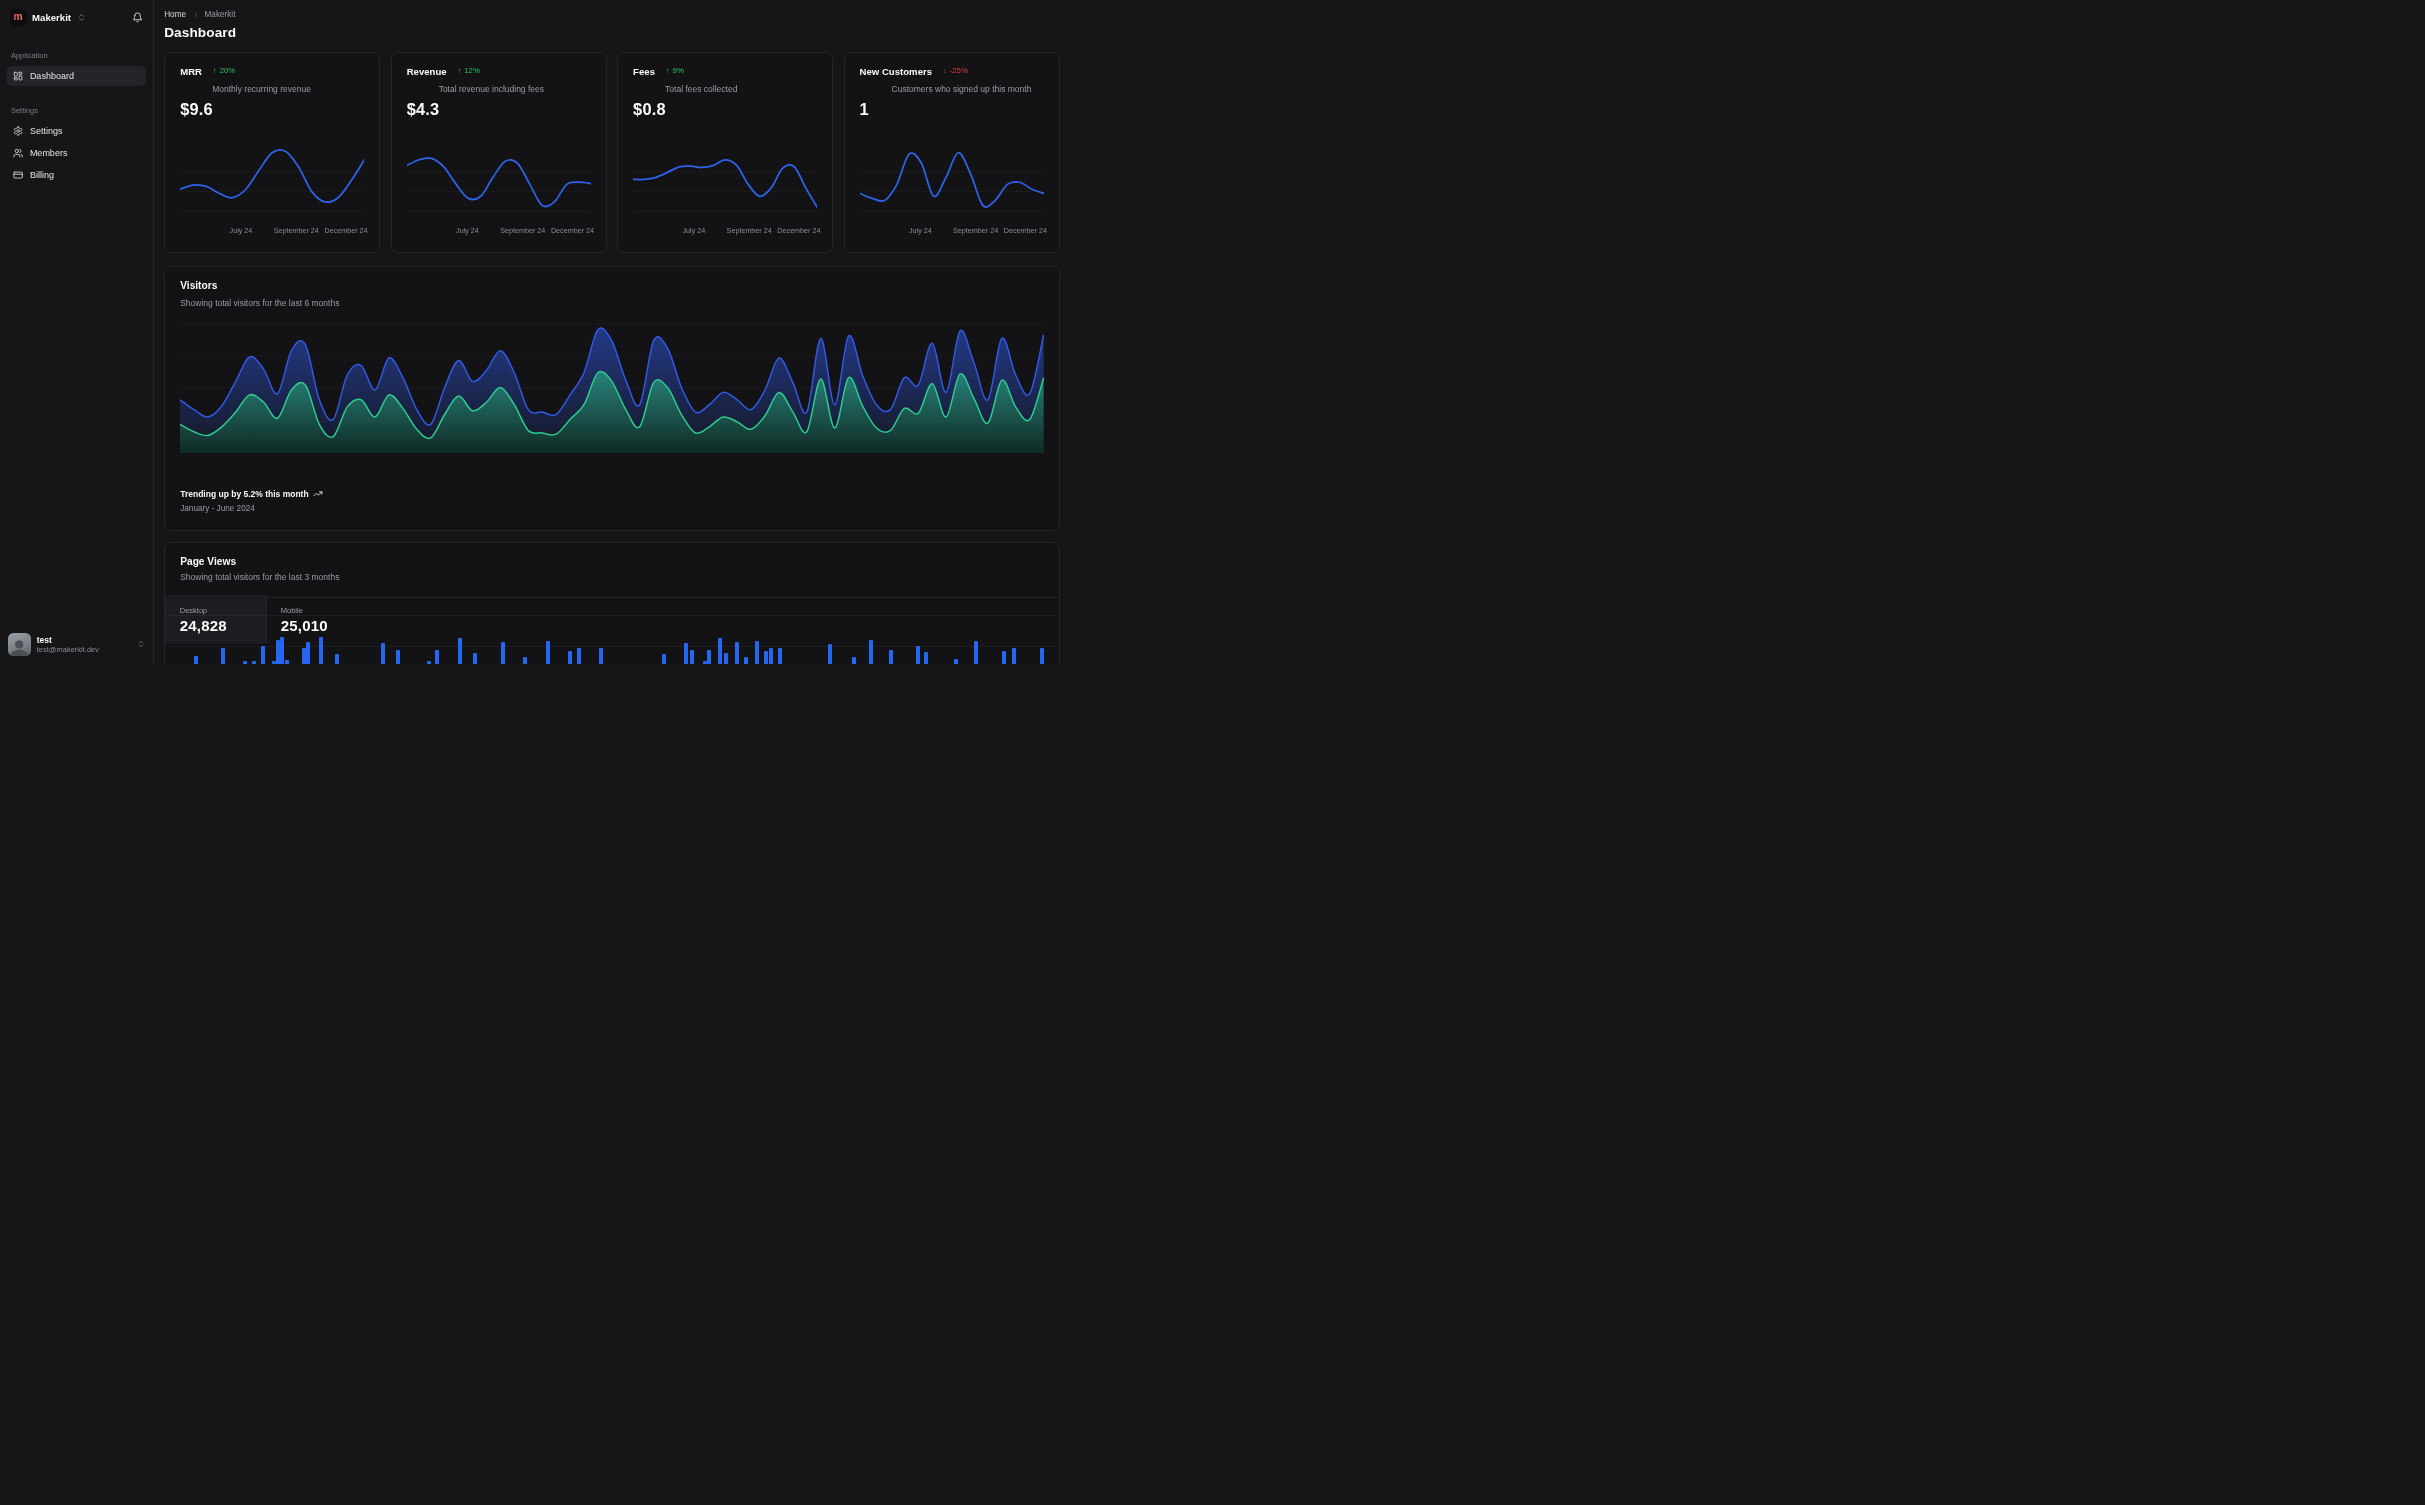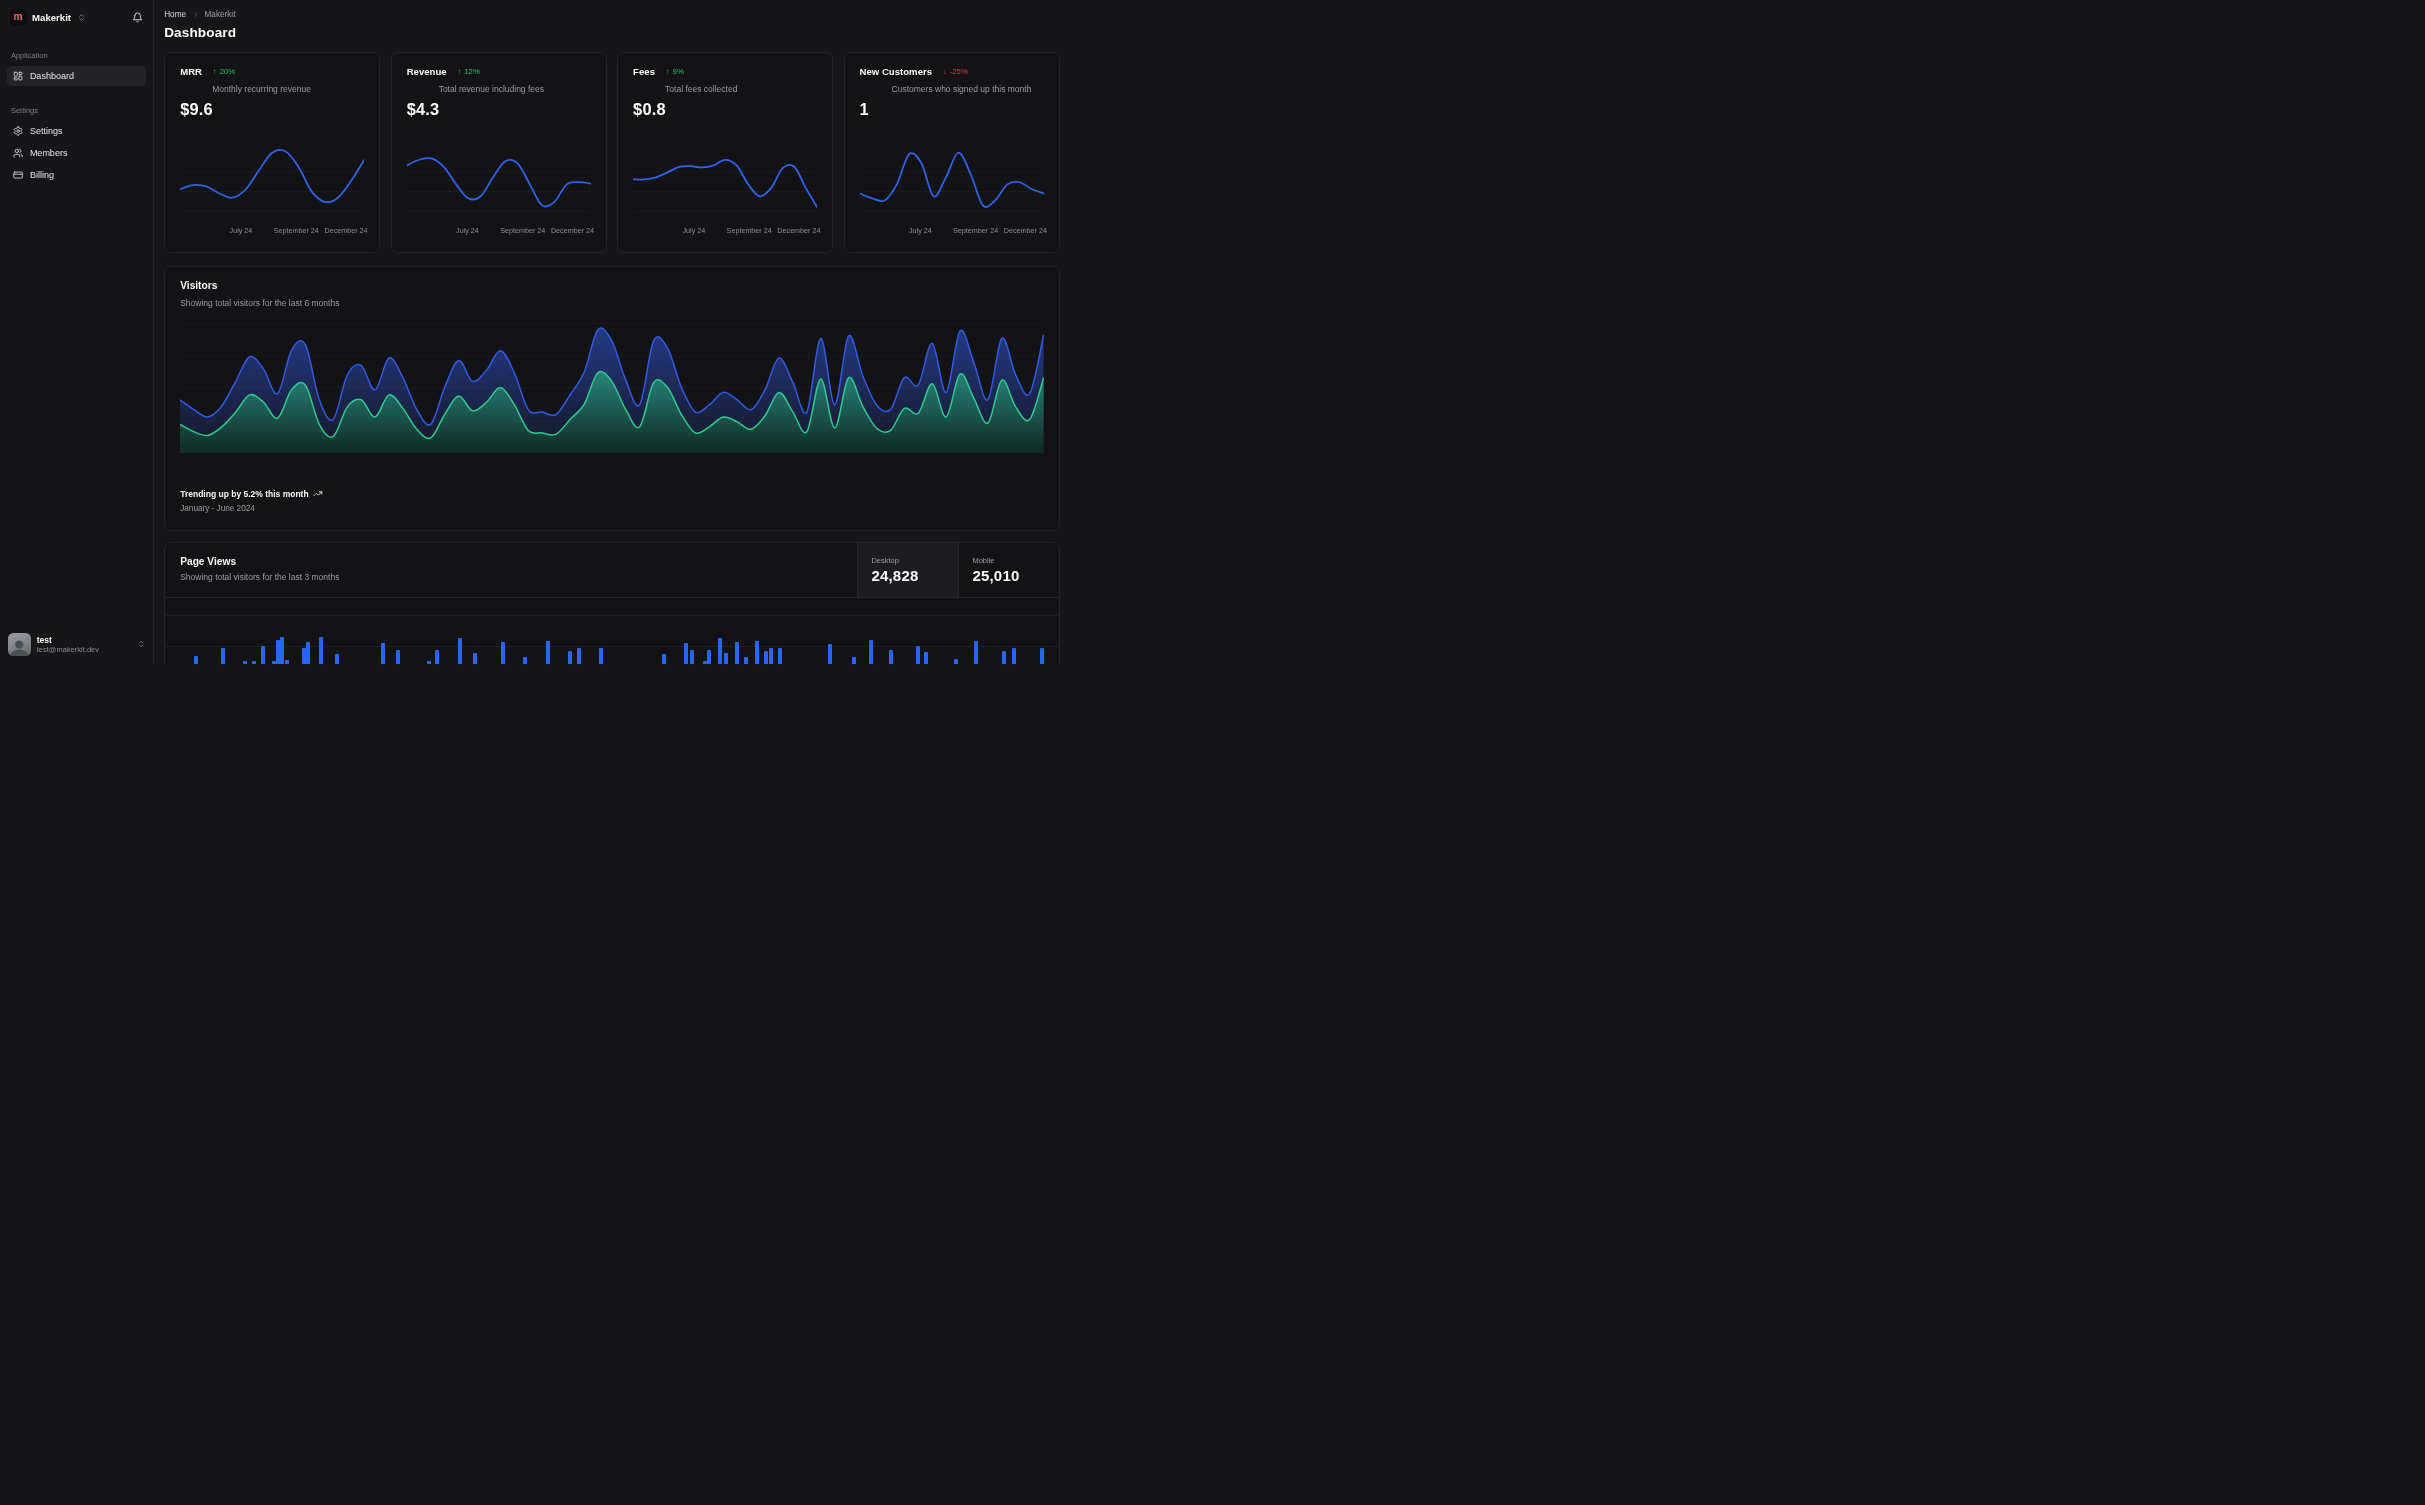--- a/index.html
+++ b/index.html
@@ -62,21 +62,21 @@
   .bc-sep { color:#6d6d75; }
   .bc-current { color:#9b9ba3; }
   .page-title { font-size:13.6px; font-weight:700; margin-top:6.1px; letter-spacing:0.1px; }
 
   
   .cards-row { display:grid; grid-template-columns:repeat(4,1fr); gap:10.2px; margin-top:11.6px; }
   .card {
     background:#131316; border:0.7px solid #252529; border-radius:6.8px;
     position:relative; height:201px; padding:13.6px 15px; overflow:hidden;
   }
-  .card-head { display:flex; align-items:center; gap:11px; }
+  .card-head { display:flex; align-items:flex-start; gap:11px; }
   .card-title { font-size:9.6px; font-weight:700; color:#fafafa; }
   .trend { font-size:7.8px; display:flex; align-items:center; gap:2.7px; }
   .trend.up { color:var(--green-text,#22c55e); }
   .trend.down { color:var(--red-text,#dc3d43); }
   .card-sub { font-size:8.5px; color:#9b9ba3; margin-top:6.1px;margin-left:32px; }
   .card-value { font-size:16.4px; font-weight:700; margin-top:6.1px; letter-spacing:0.2px; }
   .spark-wrap { position:absolute; left:15px; right:15px; top:87px; height:83px; }
   .spark-wrap svg { width:100%; height:100%; }
   .spark-labels { position:absolute; left:15px; right:15px; top:173px; height:9.6px; }
   .spark-labels span {
@@ -97,21 +97,21 @@
   .v-footer { position:absolute; left:15px; top:222px; }
   .v-foot-main { font-size:8.5px; font-weight:700; display:flex; align-items:center; gap:4.8px; color:#fafafa; }
   .v-foot-main .icon { color:#fafafa; }
   .v-foot-sub { font-size:8.2px; color:#9b9ba3; margin-top:4.8px; }
 
   
   .pv-card {
     background:#131316; border:0.7px solid #252529; border-radius:6.8px;
     margin-top:11px; height:191px; position:relative; overflow:hidden;
   }
-  .pv-header { display:flex; border-bottom:0.7px solid #252529; height:55px; }
+  .pv-header { display:flex; border-bottom:0.7px solid #252529; height:55px;flex-direction:column; }
   .pv-titles { flex:1; padding:13px 15px; }
   .pv-title { font-size:10.2px; font-weight:700; }
   .pv-sub { font-size:8.5px; color:#9b9ba3; margin-top:5.5px; }
   .pv-stats { display:flex; }
   .pv-stat {
     width:101px; border-left:0.7px solid #252529; padding:10.2px 13.6px;
     display:flex; flex-direction:column; justify-content:center; gap:2.7px; cursor:pointer;
   }
   .pv-stat.pv-active { background:#1d1d21; }
   .pv-stat-label { font-size:7.5px; color:#9b9ba3; }

